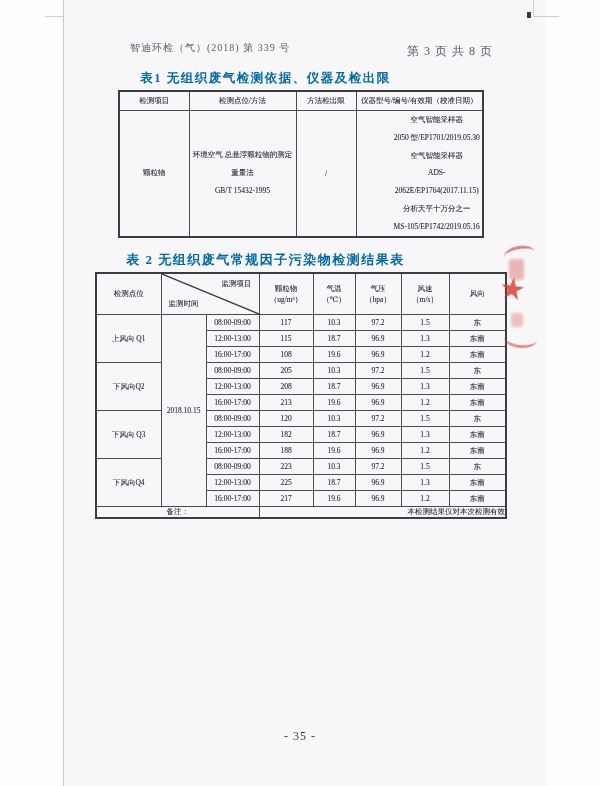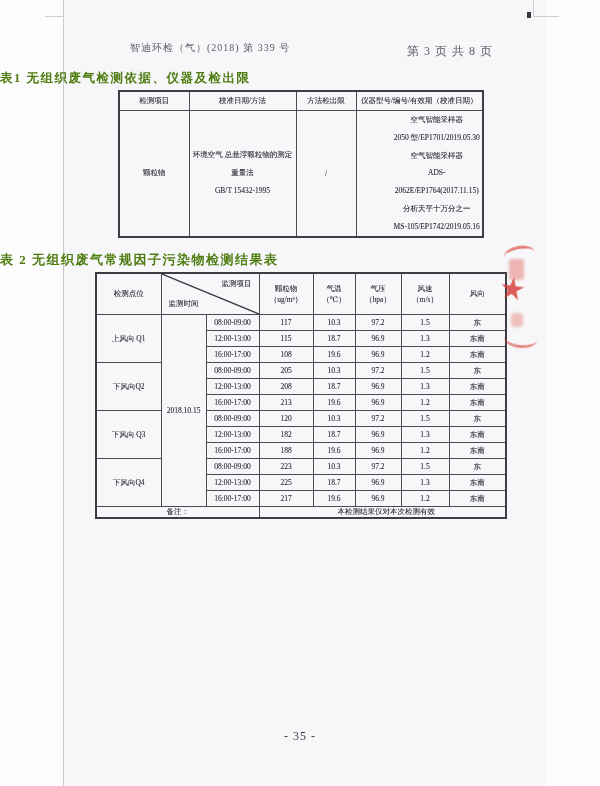--- a/index.html
+++ b/index.html
@@ -22,40 +22,40 @@
 
   .doc-header-left{
     position:absolute;left:130px;top:41px;font-size:10px;color:#5a5a64;
     letter-spacing:1px;white-space:nowrap;
   }
   .doc-header-right{
     position:absolute;left:407px;top:43px;font-size:12px;color:#5a5a64;
     letter-spacing:1px;white-space:nowrap;
   }
   .tbl-title{
-    position:absolute;left:0;width:531px;
-    font-weight:bold;font-size:12.5px;letter-spacing:1.5px;color:#4d7c0f;
+    position:absolute;left:0;width:531px;text-align:center;
+    font-weight:bold;font-size:12.5px;letter-spacing:1.5px;color:#0369a1;
   }
   .title1{top:70px;}
   .title2{top:251px;font-size:13px;}
 
   table{border-collapse:collapse;table-layout:fixed;position:absolute;
         font-size:7.5px;color:#32323c;}
   td,th{border:1px solid #4a4a50;font-weight:normal;text-align:center;
         vertical-align:middle;padding:0;overflow:hidden;
         text-shadow:0 0 .5px rgba(40,40,60,.45);}
   .t1{left:118px;top:90px;width:364px;border:2px solid #3c3c42;}
   .t1 th{height:18px;}
   .t1 .lines div{line-height:18px;}
   .t1 .inst div{line-height:17.8px;padding-left:35px;}
   .t2{left:95px;top:272px;width:410px;border:2px solid #3c3c42;}
   .t2 thead th{height:40px;}
   .t2 tbody td{height:15px;}
   .t2 .hdr2{line-height:11px;}
-  .t2 .remark-val{text-align:center;padding-left:8px;}
+  .t2 .remark-val{text-align:right;padding-left:8px;}
   .diag{position:relative;padding:0;}
   .diag svg{position:absolute;left:0;top:0;width:100%;height:100%;}
   .diag .c-top{position:absolute;top:5px;right:7px;}
   .diag .c-bot{position:absolute;bottom:5px;left:7px;}
 
   .footer-page{
     position:absolute;left:0;top:729px;width:600px;text-align:center;
     font-size:12px;color:#3c3c46;letter-spacing:1px;
   }
   
@@ -90,21 +90,21 @@
 <table class="t1">
   <colgroup>
       <col style="width:70px">
       <col style="width:107px">
       <col style="width:60px">
       <col style="width:127px">
     </colgroup>
   <thead>
     <tr>
       <th>检测项目</th>
-      <th>校准日期/方法</th>
+      <th>检测点位/方法</th>
       <th>方法检出限</th>
       <th>仪器型号/编号/有效期（校准日期）</th>
     </tr>
   </thead>
   <tbody>
     <tr>
       <td>颗粒物</td>
       <td class="lines">
         <div>环境空气 总悬浮颗粒物的测定</div>
         <div>重量法</div>

